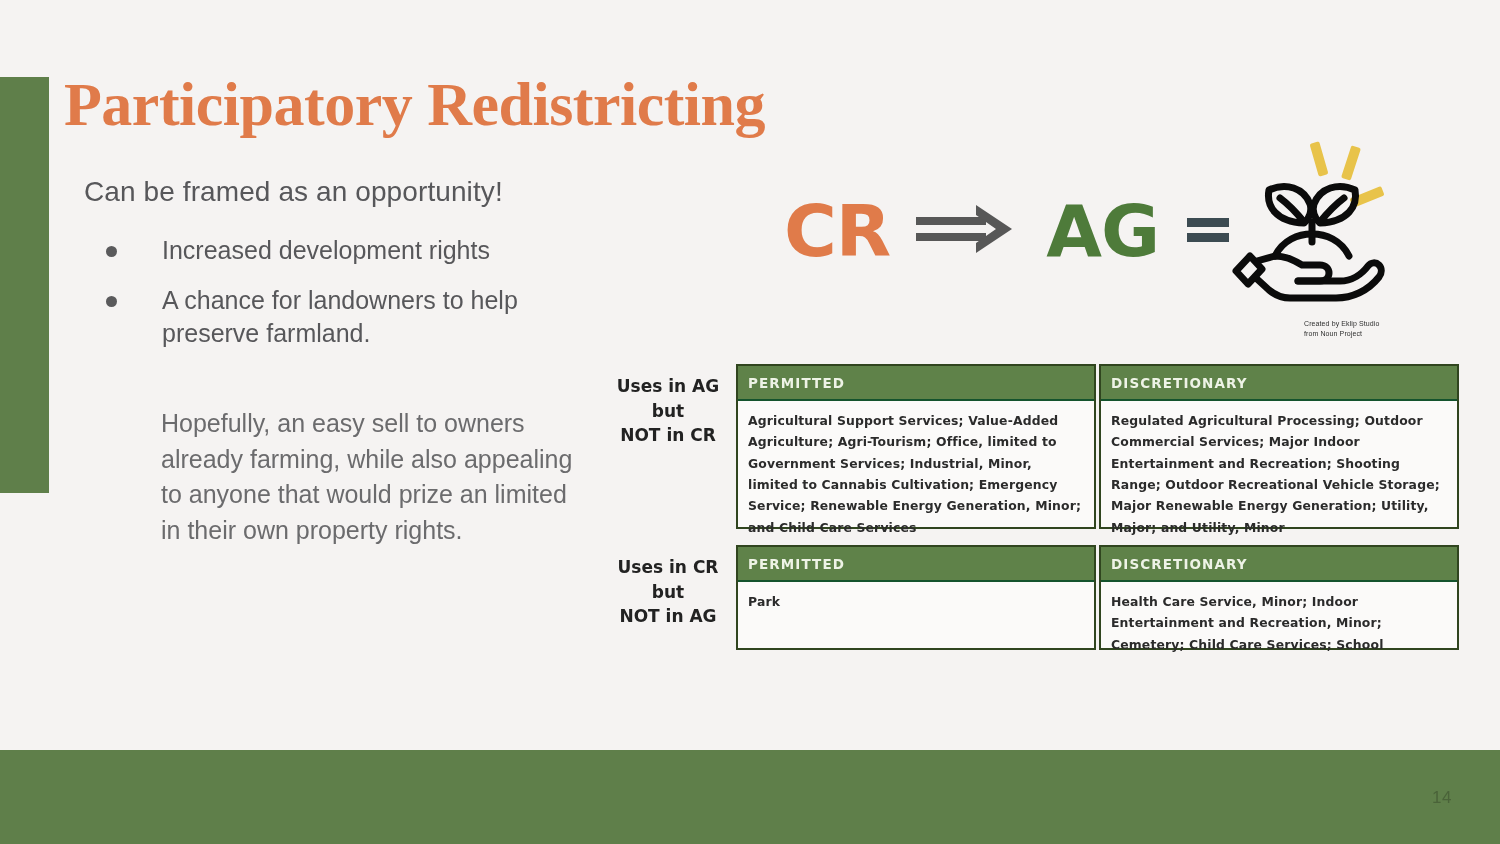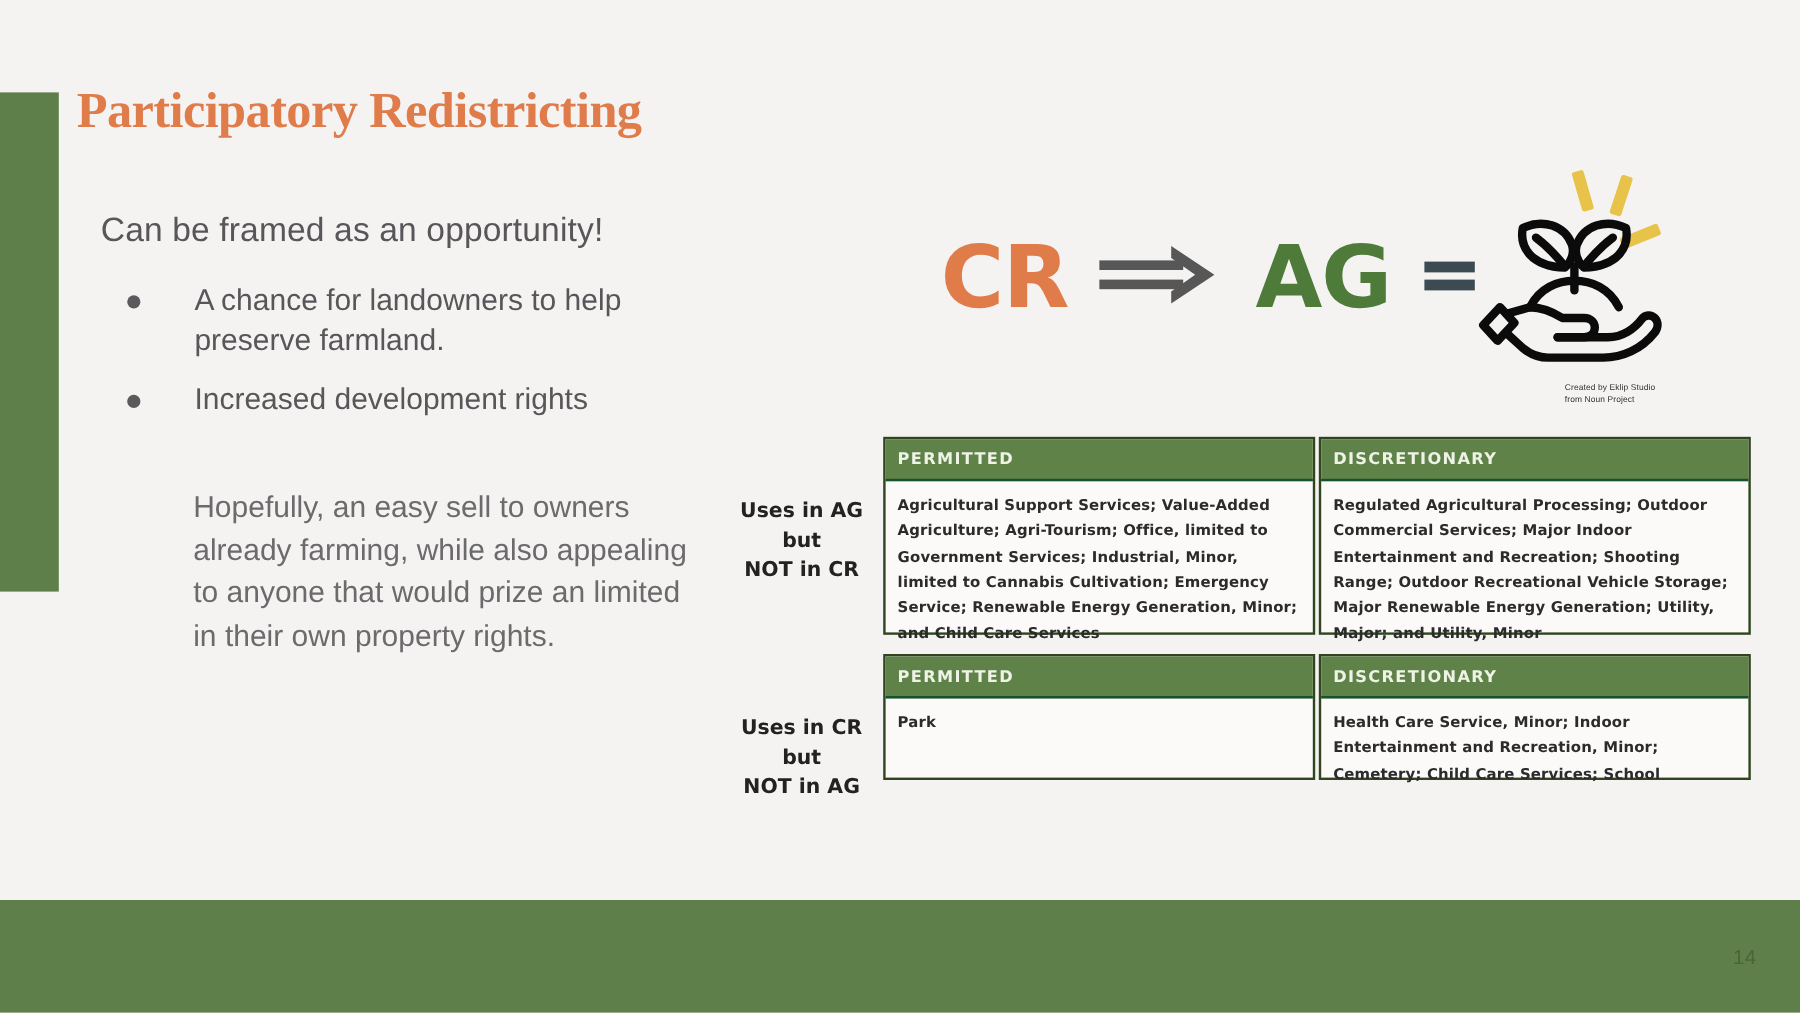--- a/index.html
+++ b/index.html
@@ -23,34 +23,34 @@
     background: #5f7f4a;
   }
   .footer-bar {
     position: absolute;
     left: 0; bottom: 0;
     width: 1500px; height: 94px;
     background: #5f7f4a;
   }
   .page-number {
     position: absolute;
-    right: 36px; bottom: 36px;
+    right: 48px; bottom: 36px;
     font-size: 17px;
     color: #4a6339;
     letter-spacing: .5px;
     margin-top: 24px;
   }
 
   
   .slide-title {
     position: absolute;
     left: 64px; top: 70px;
     font-family: "Liberation Serif", serif;
     font-weight: bold;
-    font-size: 42px;
+    font-size: 62px;
     line-height: 1.1;
     color: #e07b4a;
     letter-spacing: -0.5px;
   }
 
   
   .lead {
     position: absolute;
     left: 84px; top: 176px;
     font-size: 28px;
@@ -127,21 +127,20 @@
   .table-block { position: absolute; }
   .tbl-label {
     position: absolute;
     width: 120px;
     text-align: center;
     font-family: "DejaVu Sans", sans-serif;
     font-weight: bold;
     font-size: 17px;
     line-height: 1.45;
     color: #222;
-    margin-top: 40px;
   }
   .tbl-grid {
     position: absolute;
     display: flex;
     gap: 3px;
   }
   .tbl-col {
     border: 2px solid #30451f;
     background: #fbfaf9;
     display: flex;
@@ -185,25 +184,25 @@
 
   <div class="left-bar"></div>
 
   <h1 class="slide-title">Participatory Redistricting</h1>
 
   <p class="lead">Can be framed as an opportunity!</p>
 
   <ul class="bullets">
     <li>
       <span class="dot"></span>
-      <span>A chance for landowners to help preserve farmland.</span>
+      <span>Increased development rights</span>
     </li>
     <li>
       <span class="dot"></span>
-      <span>Increased development rights</span>
+      <span>A chance for landowners to help preserve farmland.</span>
     </li>
   </ul>
 
   <p class="para">Hopefully, an easy sell to owners already farming, while also appealing to anyone that would prize an limited in their own property rights.</p>
 
   <div class="equation">
     <span class="eq-cr">CR</span>
 
     <span class="eq-arrow">
       <svg width="104" height="56" viewBox="0 0 104 56" aria-hidden="true">

